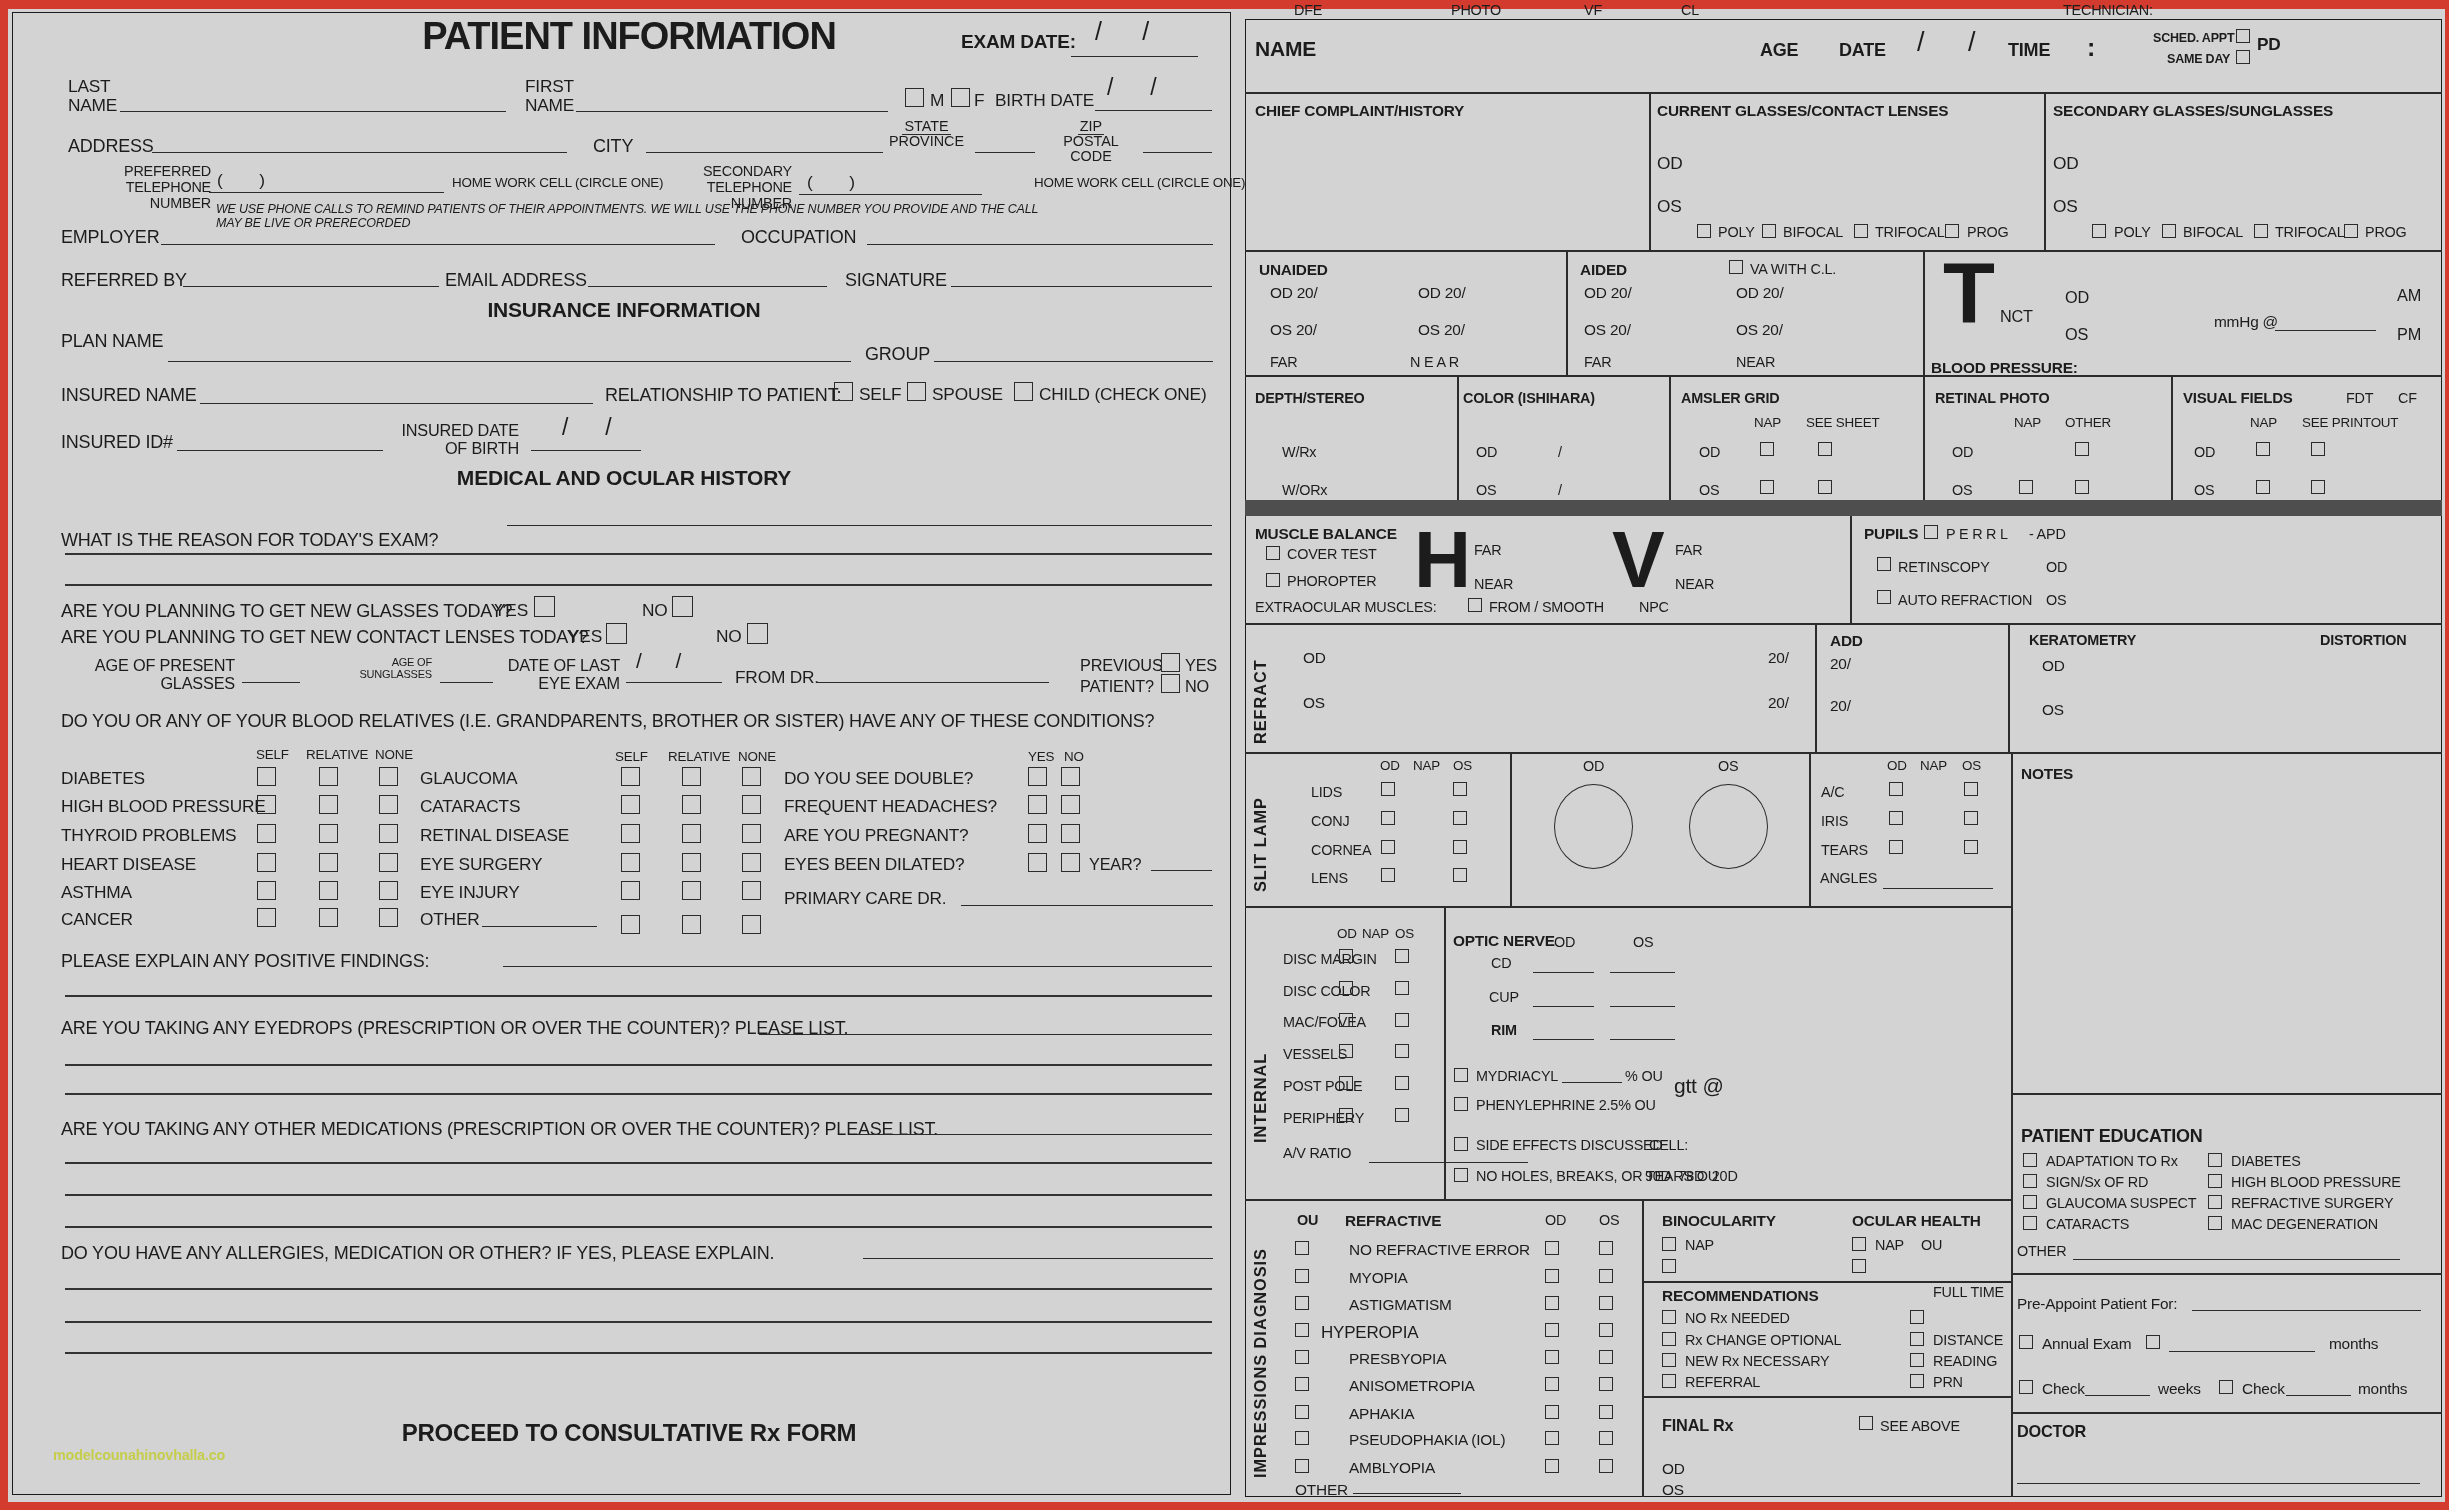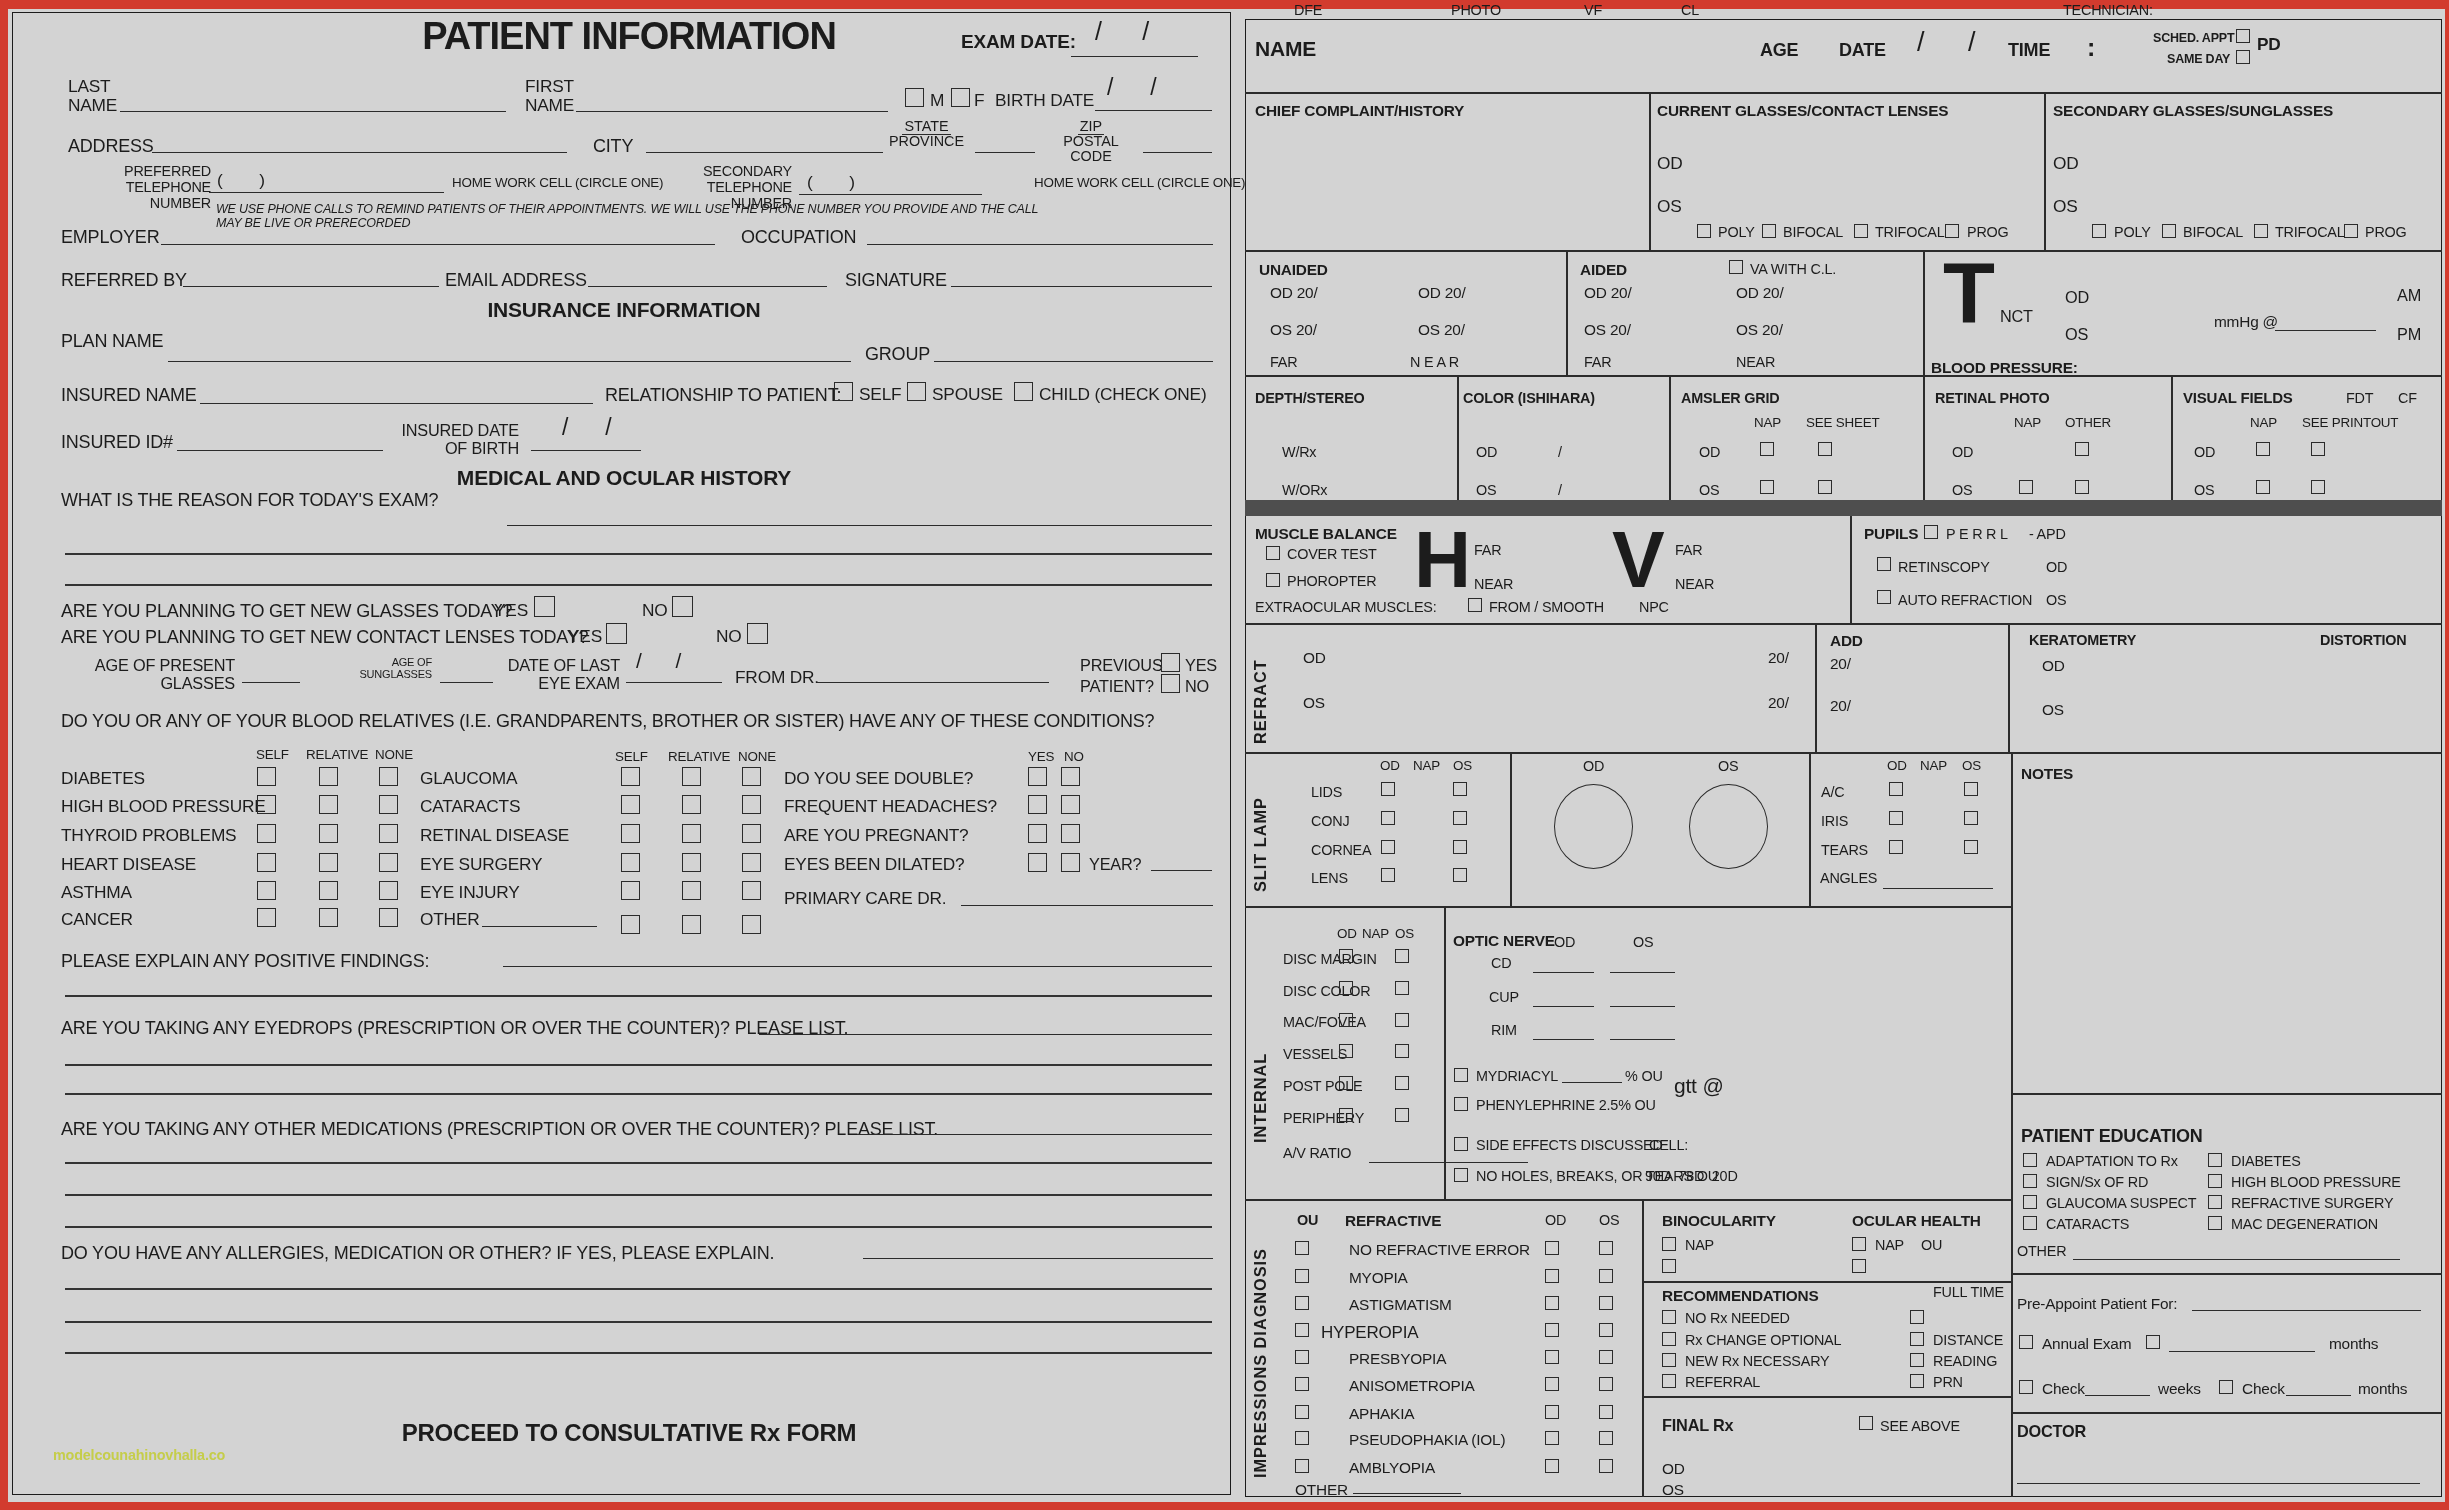--- a/index.html
+++ b/index.html
@@ -101,21 +101,21 @@
 
 <div class="a" style="left:61px;top:432px;font-size:18px;">INSURED ID#</div>
 <div class="ln" style="left:177px;top:450px;width:206px;"></div>
 <div class="a rt" style="left:399px;top:421px;width:120px;font-size:16.3px;">INSURED DATE
 OF BIRTH</div>
 <div class="a pre" style="left:562px;top:415px;font-size:23px;">/      /</div>
 <div class="ln" style="left:531px;top:450px;width:110px;"></div>
 
 <div class="a b ctr" style="left:384px;top:466px;width:480px;font-size:21px;">MEDICAL AND OCULAR HISTORY</div>
 
-<div class="a" style="left:61px;top:490px;font-size:18px;">WHAT IS THE REASON FOR TODAY'S EXAM?</div>
+<div class="a" style="left:61px;top:530px;font-size:18px;">WHAT IS THE REASON FOR TODAY'S EXAM?</div>
 <div class="ln" style="left:507px;top:525px;width:705px;"></div>
 <div class="ln ln3" style="left:65px;top:553px;width:1147px;"></div>
 <div class="ln ln3" style="left:65px;top:584px;width:1147px;"></div>
 
 <div class="a" style="left:61px;top:601px;font-size:18px;">ARE YOU PLANNING TO GET NEW GLASSES TODAY?</div>
 <div class="a" style="left:494px;top:601px;">YES</div>
 <div class="cb" style="left:534px;top:596px;width:21px;height:21px;"></div>
 <div class="a" style="left:642px;top:601px;">NO</div>
 <div class="cb" style="left:672px;top:596px;width:21px;height:21px;"></div>
 <div class="a" style="left:61px;top:627px;font-size:18px;">ARE YOU PLANNING TO GET NEW CONTACT LENSES TODAY?</div>
@@ -486,21 +486,21 @@
 
 <div class="a b" style="left:1453px;top:932px;font-size:15.4px;">OPTIC NERVE</div>
 <div class="a" style="left:1554px;top:934px;font-size:14.4px;">OD</div>
 <div class="a" style="left:1633px;top:934px;font-size:14.4px;">OS</div>
 <div class="a" style="left:1491px;top:955px;font-size:14.4px;">CD</div>
 <div class="ln" style="left:1533px;top:972px;width:61px;"></div>
 <div class="ln" style="left:1610px;top:972px;width:65px;"></div>
 <div class="a" style="left:1489px;top:989px;font-size:14.4px;">CUP</div>
 <div class="ln" style="left:1533px;top:1006px;width:61px;"></div>
 <div class="ln" style="left:1610px;top:1006px;width:65px;"></div>
-<div class="a" style="left:1491px;top:1022px;font-size:14.4px;">RIM</div>
+<div class="a" style="left:1491px;top:1022px;font-size:14.4px;font-weight:bold;">RIM</div>
 <div class="ln" style="left:1533px;top:1039px;width:61px;"></div>
 <div class="ln" style="left:1610px;top:1039px;width:65px;"></div>
 <div class="cb cbs" style="left:1454px;top:1068px;"></div>
 <div class="a" style="left:1476px;top:1068px;font-size:14.4px;">MYDRIACYL</div>
 <div class="ln" style="left:1562px;top:1082px;width:60px;"></div>
 <div class="a" style="left:1625px;top:1068px;font-size:14.4px;">% OU</div>
 <div class="a" style="left:1674px;top:1074px;font-size:21px;">gtt @</div>
 <div class="cb cbs" style="left:1454px;top:1097px;"></div>
 <div class="a" style="left:1476px;top:1097px;font-size:14.4px;">PHENYLEPHRINE 2.5% OU</div>
 <div class="cb cbs" style="left:1454px;top:1137px;"></div>

